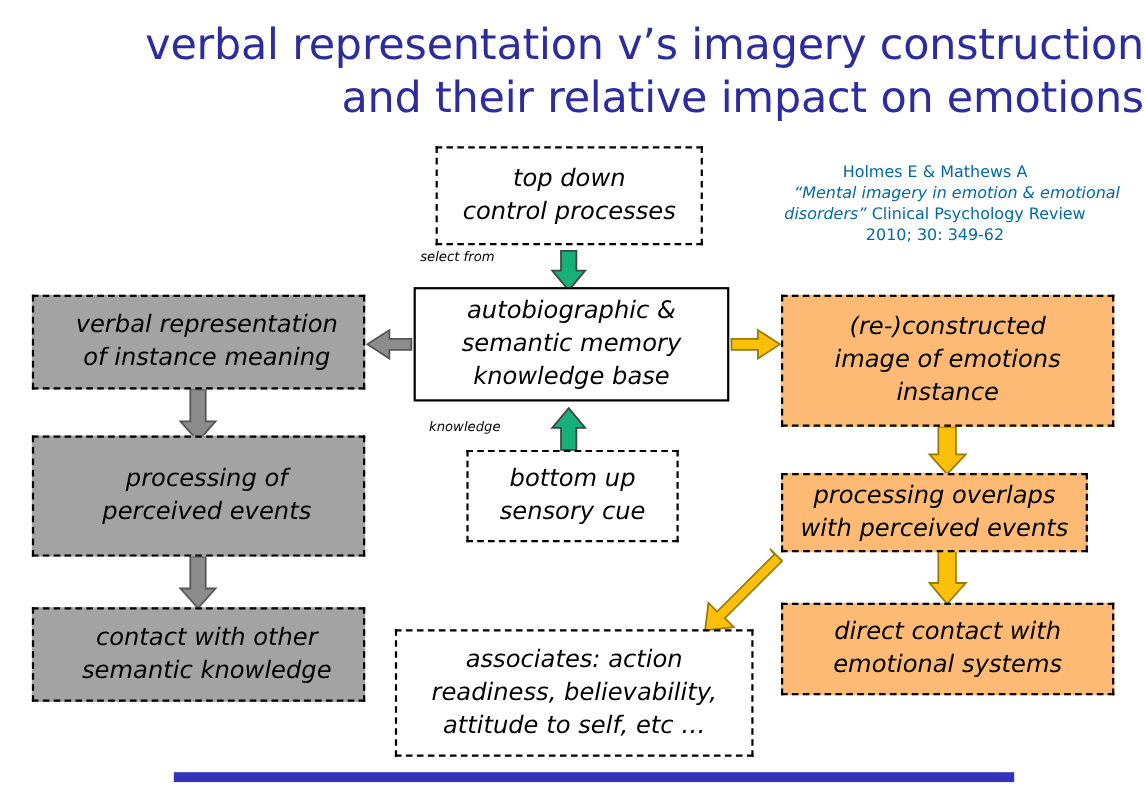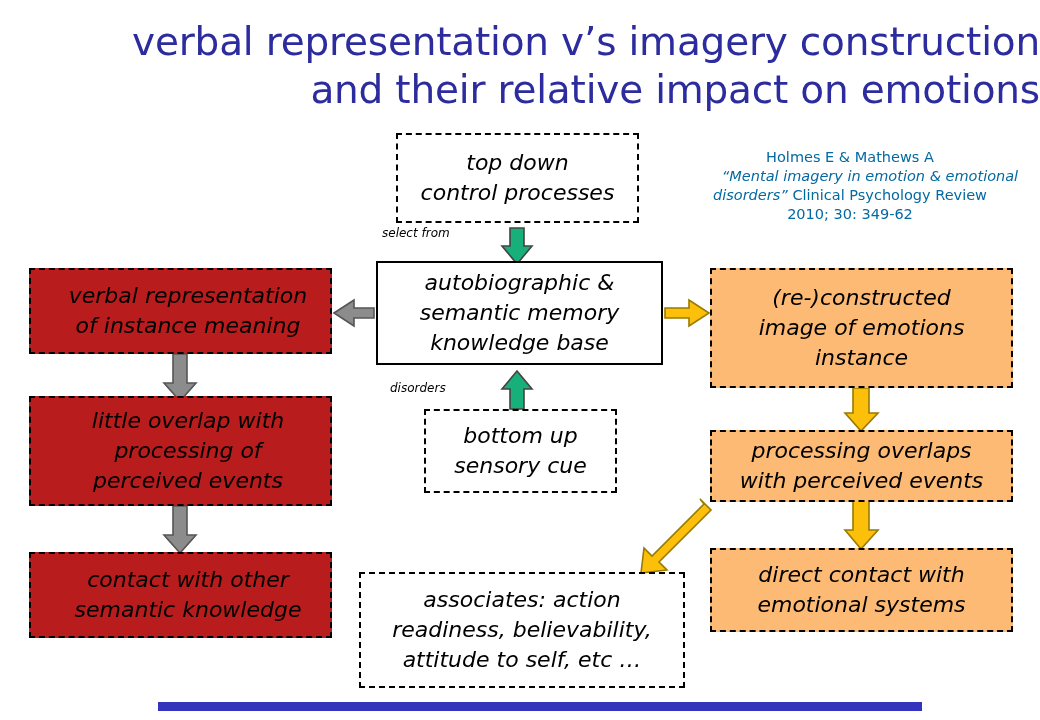--- a/index.html
+++ b/index.html
@@ -63,21 +63,21 @@
     text-align: center;
     font-family: "DejaVu Sans", sans-serif;
     font-style: italic;
     color: #000000;
     font-size: 22px;
     line-height: 30px;
     padding: 2px 8px;
   }
   .box-dashed  { border: 2.5px dashed #000000; background: transparent; }
   .box-solid   { border: 2px solid #000000;  background: #ffffff; }
-  .box-gray    { border: 2.5px dashed #000000; background: #b91c1c; padding-left: 23px; }
+  .box-gray    { border: 2.5px dashed #000000; background: #a3a3a3; padding-left: 23px; }
   .box-yellow  { border: 2.5px dashed #000000; background: #fdba74; }
 
   
   .sidelabel {
     position: absolute;
     font-family: "DejaVu Sans", sans-serif;
     font-style: italic;
     font-size: 12px;
     color: #000000;
     white-space: nowrap;
@@ -169,60 +169,59 @@
   <div class="sidelabel" style="left:382px; top:226px;">select from</div>
 
   <div class="box box-solid" style="left:376px; top:261px; width:287px; height:104px;">
     <div>
       <div>autobiographic &amp;</div>
       <div>semantic memory</div>
       <div>knowledge base</div>
     </div>
   </div>
 
-  <div class="sidelabel" style="left:390px; top:381px;">disorders</div>
+  <div class="sidelabel" style="left:390px; top:381px;">knowledge</div>
 
   <div class="box box-dashed" style="left:424px; top:409px; width:193px; height:84px;">
     <div>
       <div>bottom up</div>
       <div>sensory cue</div>
     </div>
   </div>
 
   <div class="box box-gray" style="left:29px; top:268px; width:303px; height:86px;">
     <div>
       <div>verbal representation</div>
       <div>of instance meaning</div>
     </div>
   </div>
 
   <div class="box box-gray" style="left:29px; top:396px; width:303px; height:110px;">
     <div>
-      <div>little overlap with</div>
       <div>processing of</div>
       <div>perceived events</div>
     </div>
   </div>
 
   <div class="box box-gray" style="left:29px; top:552px; width:303px; height:86px;">
     <div>
       <div>contact with other</div>
       <div>semantic knowledge</div>
     </div>
   </div>
 
   <div class="box box-yellow" style="left:710px; top:268px; width:303px; height:120px;">
     <div>
       <div>(re-)constructed</div>
       <div>image of emotions</div>
       <div>instance</div>
     </div>
   </div>
 
-  <div class="box box-yellow" style="left:710px; top:430px; width:303px; height:72px;">
+  <div class="box box-yellow" style="left:710px; top:430px; width:279px; height:72px;">
     <div>
       <div>processing overlaps</div>
       <div>with perceived events</div>
     </div>
   </div>
 
   <div class="box box-yellow" style="left:710px; top:548px; width:303px; height:84px;">
     <div>
       <div>direct contact with</div>
       <div>emotional systems</div>

